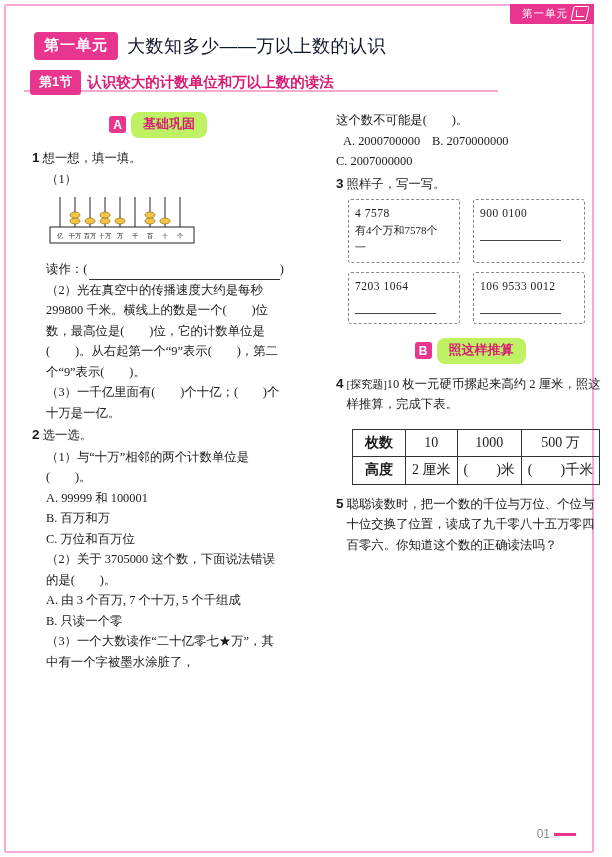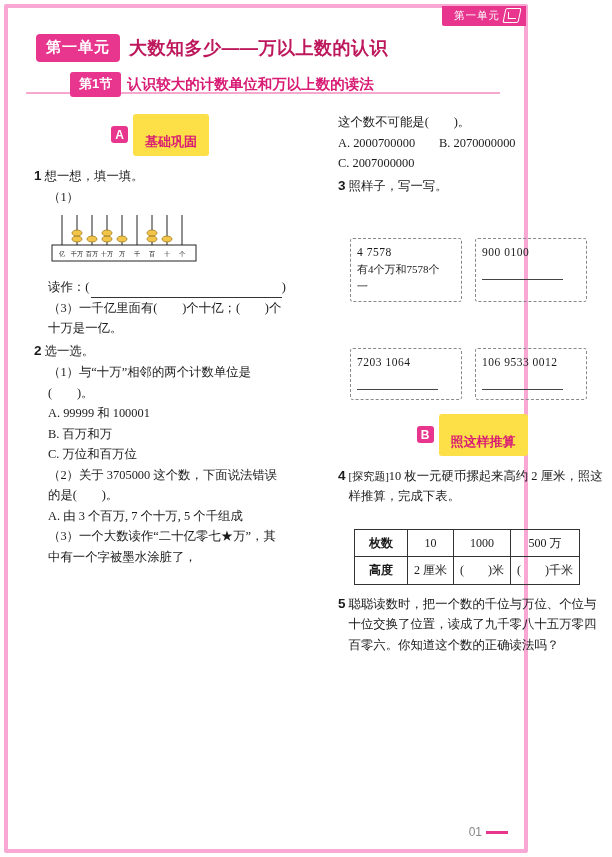--- a/index.html
+++ b/index.html
@@ -7,24 +7,24 @@
     width:612px;height:857px;
     background:#ffffff;
     font-family:"Liberation Serif", serif;
     color:#1a1a1a;
     position:relative;
     overflow:hidden;
   }
   .page{
     position:absolute;inset:0;
     box-sizing:border-box;
-    border:4px solid #f9a8d4;
+    border:2px solid #f9a8d4;
     border-radius:2px;
     margin:4px;
-    width:524px;height:849px;
+    width:590px;height:849px;
   }
   
   .top-tab{
     position:absolute;
     right:-2px;top:-2px;
     background:#e8368f;
     color:#fff;
     font-size:10.5px;
     font-family:"Liberation Sans", sans-serif;
     padding:3px 26px 3px 12px;
@@ -53,40 +53,39 @@
     font-family:"Liberation Sans", sans-serif;
     font-weight:bold;
     font-size:15px;
     padding:4px 10px 5px 10px;
     border-radius:4px;
     letter-spacing:1px;
   }
   .unit-title{
     margin-left:9px;
     font-size:18px;
-    font-weight:bold;
-    color:#be185d;
+    font-weight:normal;
+    color:#0f172a;
     font-family:"Liberation Sans", sans-serif;
     letter-spacing:0.5px;
   }
   
   .sec-row{
     position:absolute;left:24px;top:64px;
     display:flex;align-items:center;
     width:470px;
   }
   .sec-badge{
     background:#e8368f;color:#fff;
     font-family:"Liberation Sans", sans-serif;
     font-weight:bold;font-size:13px;
     padding:3px 9px 4px 9px;
     border-radius:3px;
     position:relative;
     z-index:2;
-    margin-left:38px;
   }
   .sec-title{
     margin-left:6px;
     font-size:14.5px;font-weight:bold;
     color:#d81b74;
     font-family:Liberation Sans, sans-serif;
   }
   .sec-underline{
     position:absolute;left:18px;top:84px;width:474px;height:2px;
     background:#f7a9cd;
@@ -108,27 +107,27 @@
   .part-letter{
     width:17px;height:17px;border-radius:3px;
     background:#e8368f;color:#fff;
     font-family:"Liberation Sans", sans-serif;
     font-size:12px;font-weight:bold;
     display:flex;align-items:center;justify-content:center;
     margin-right:5px;
   }
   .part-letter.b{background:#e8368f;}
   .part-label{
-    background:#fde047;
+    background:#bef264;
     color:#d81b74;
     font-weight:bold;
     font-family:"Liberation Sans", sans-serif;
     font-size:13px;
-    padding:18px 12px 3px 12px;
-    border-radius:3px;
+    padding:2px 12px 3px 12px;
+    border-radius:8px;
   }
   .qnum{
     font-family:"Liberation Sans", sans-serif;
     font-weight:bold;
     font-size:13.5px;
     margin-right:3px;
   }
   .q{
     display:flex;
     margin-bottom:1px;
@@ -156,32 +155,31 @@
     padding-left:12px;margin-top:5px;
   }
   .dbox{
     width:112px;
     border:1px dashed #888;
     border-radius:3px;
     padding:5px 16px 6px 6px;
     box-sizing:border-box;
     font-size:11.5px;
     line-height:17px;
-    margin-top:37px;
   }
   .dbox .num{letter-spacing:0.5px;}
   .dbox .ul{
     border-bottom:1px solid #444;height:14px;margin-top:4px;width:92%;
   }
   .dbox.tall{min-height:52px;}
   
   table.tbl{
     border-collapse:collapse;
-    margin-left:16px;margin-top:22px;
-    font-size:12px;
+    margin-left:16px;margin-top:14px;
+    font-size:14px;
   }
   table.tbl td{
     border:1px solid #333;
     padding:3px 6px;
     text-align:center;
     font-family:"Liberation Serif", serif;
   }
   table.tbl td.head{font-weight:bold;width:40px;}
   .small-tag{font-size:11px;}
   .pagenum{
@@ -274,41 +272,43 @@
         </g>
       </svg>
     </div>
 
     <div class="readline">
       <span>读作：(</span>
       <span class="ul"></span>
       <span>)</span>
     </div>
 
+    <div class="indent">（2）光在真空中的传播速度大约是每秒299800 千米。横线上的数是一个(　　)位数，最高位是(　　)位，它的计数单位是(　　)。从右起第一个“9”表示(　　)，第二个“9”表示(　　)。</div>
     <div class="indent">（3）一千亿里面有(　　)个十亿；(　　)个十万是一亿。</div>
 
     <div class="q" style="margin-top:2px;">
       <span class="qnum">2</span>
       <div class="body">
         <div class="line">选一选。</div>
       </div>
     </div>
     <div class="indent">（1）与“十万”相邻的两个计数单位是(　　)。</div>
     <div class="indent">A. 99999 和 100001</div>
     <div class="indent">B. 百万和万</div>
     <div class="indent">C. 万位和百万位</div>
     <div class="indent">（2）关于 3705000 这个数，下面说法错误的是(　　)。</div>
     <div class="indent">A. 由 3 个百万, 7 个十万, 5 个千组成</div>
+    <div class="indent">B. 只读一个零</div>
     <div class="indent">（3）一个大数读作“二十亿零七★万”，其中有一个字被墨水涂脏了，</div>
   </div>
 
   <div class="col col-right">
 
     <div class="line">这个数不可能是(　　)。</div>
-    <div style="display:flex;gap:24px;">
+    <div style="display:flex;gap:12px;margin-left:7px;">
       <span>A. 2000700000</span>
       <span>B. 2070000000</span>
     </div>
     <div>C. 2007000000</div>
 
     <div class="q" style="margin-top:2px;">
       <span class="qnum">3</span>
       <div class="body">
         <div class="line">照样子，写一写。</div>
       </div>

